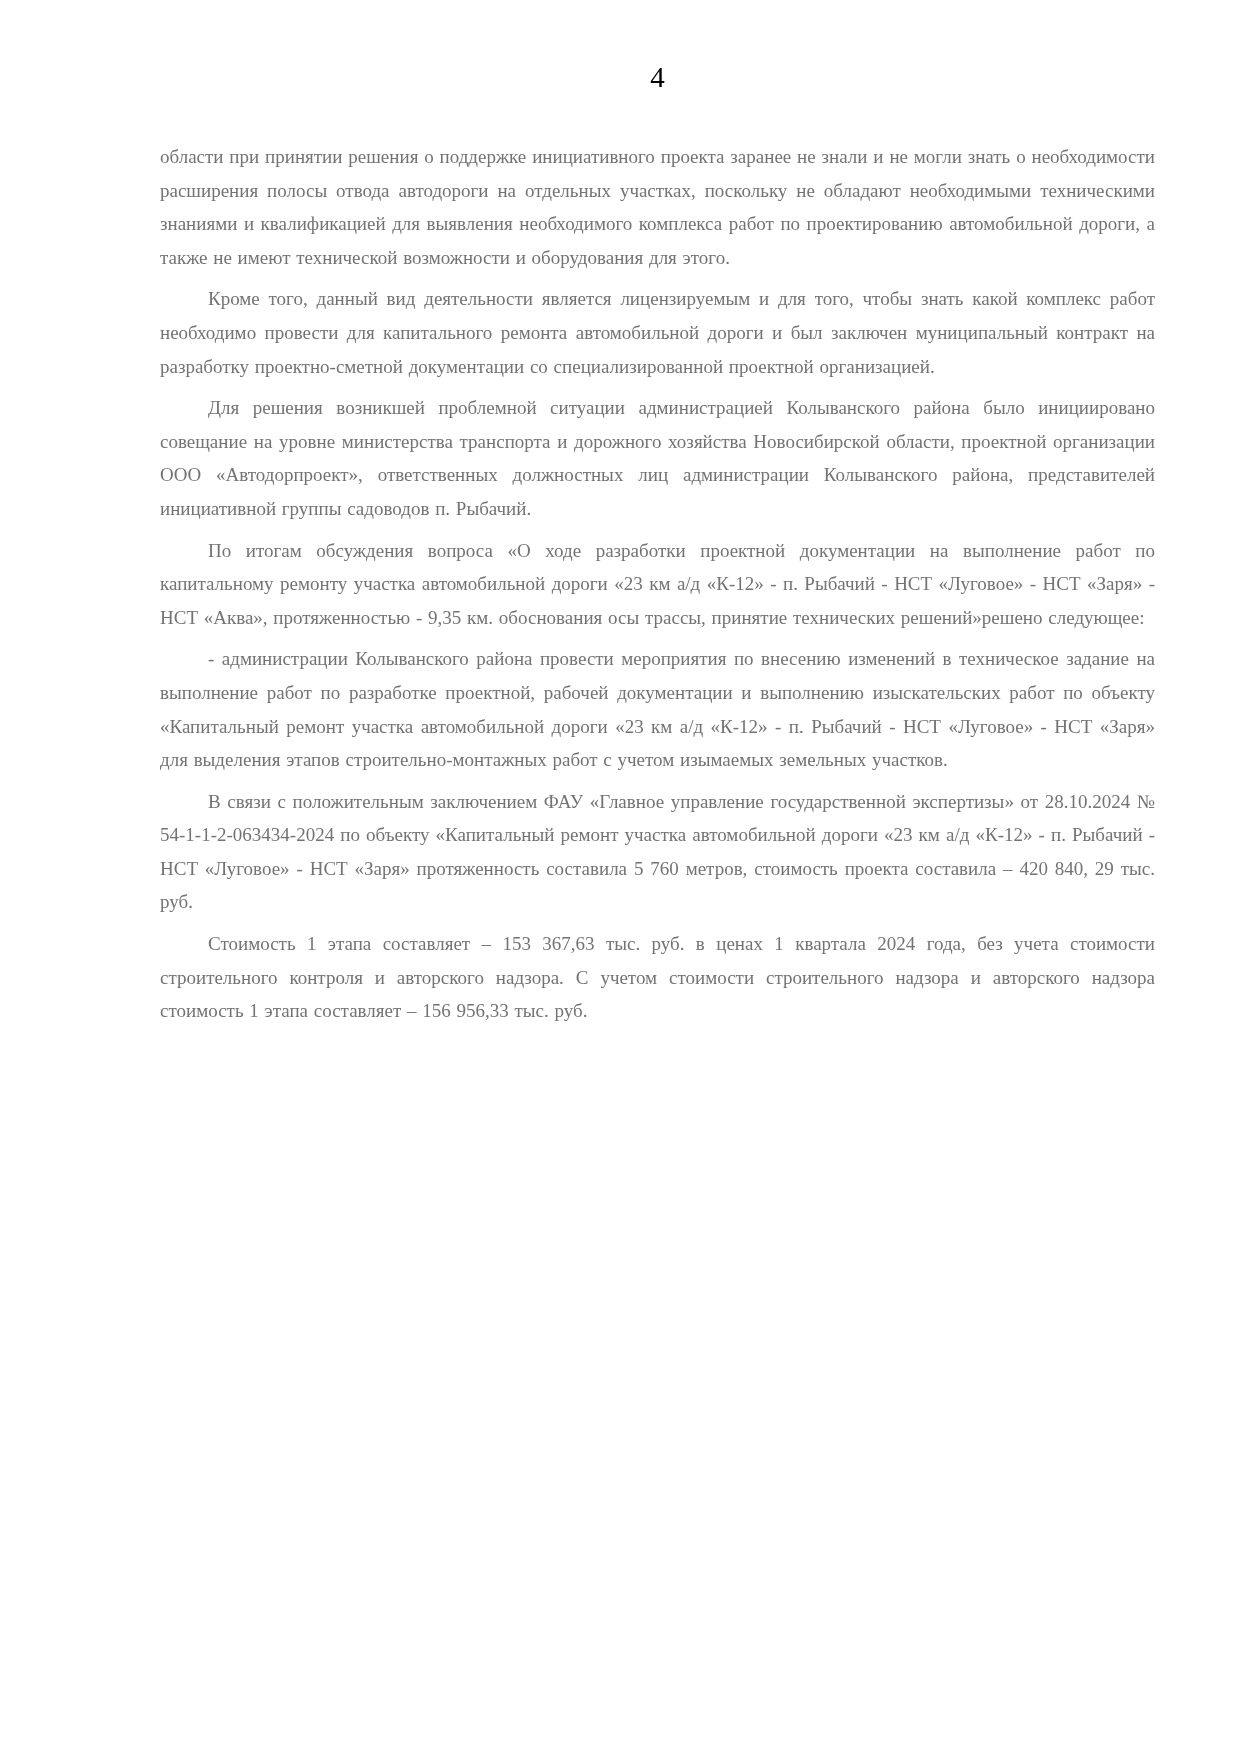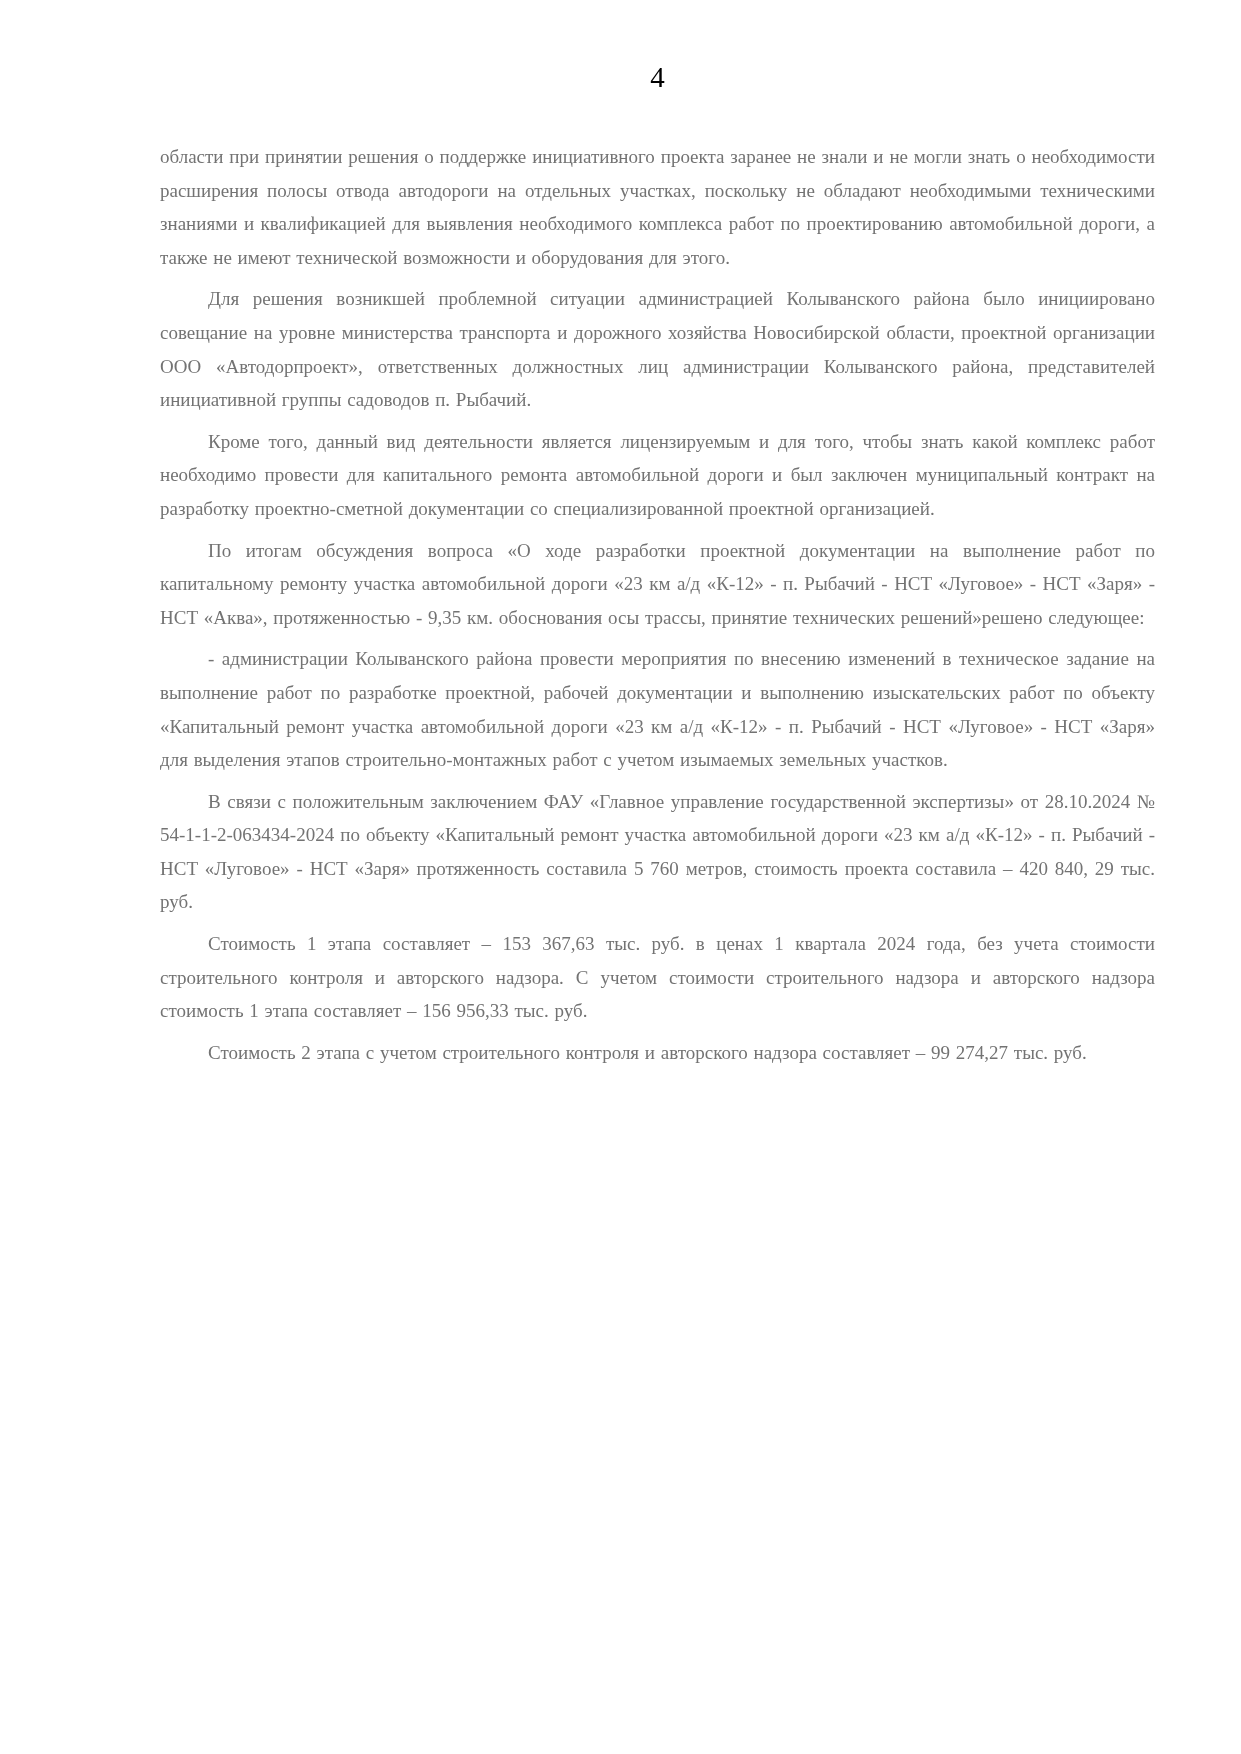--- a/index.html
+++ b/index.html
@@ -43,22 +43,21 @@
 </style>
 </head>
 <body>
 
 <div class="page">
 
   <div class="page-number">4</div>
 
   <div class="doc-body">
     <p class="para no-indent">области при принятии решения о поддержке инициативного проекта заранее не знали и не могли знать о необходимости расширения полосы отвода автодороги на отдельных участках, поскольку  не обладают необходимыми техническими знаниями и квалификацией для выявления необходимого комплекса работ по проектированию автомобильной дороги, а также не имеют технической возможности и оборудования для этого.</p>
+    <p class="para">Кроме того, данный вид деятельности является лицензируемым и для того, чтобы знать какой комплекс работ необходимо провести для капитального ремонта автомобильной дороги и был заключен муниципальный контракт на разработку проектно-сметной документации со специализированной проектной организацией.</p>
     <p class="para">Для решения возникшей проблемной ситуации администрацией Колыванского района было инициировано совещание на уровне министерства транспорта и дорожного хозяйства Новосибирской области, проектной организации ООО «Автодорпроект», ответственных должностных лиц администрации Колыванского района, представителей инициативной группы садоводов п. Рыбачий.</p>
-    <p class="para">Кроме того, данный вид деятельности является лицензируемым и для того, чтобы знать какой комплекс работ необходимо провести для капитального ремонта автомобильной дороги и был заключен муниципальный контракт на разработку проектно-сметной документации со специализированной проектной организацией.</p>
     <p class="para">По итогам обсуждения вопроса «О ходе разработки проектной документации на выполнение работ по капитальному ремонту участка автомобильной дороги «23 км а/д «К-12» - п. Рыбачий - НСТ «Луговое» - НСТ «Заря» - НСТ «Аква», протяженностью - 9,35 км. обоснования осы трассы, принятие технических решений»решено следующее:</p>
     <p class="para">- администрации Колыванского района провести мероприятия по внесению изменений в техническое задание на выполнение работ по разработке проектной, рабочей документации и выполнению изыскательских работ по объекту «Капитальный ремонт участка автомобильной дороги «23 км а/д «К-12» - п. Рыбачий - НСТ «Луговое» - НСТ «Заря» для выделения этапов строительно-монтажных работ с учетом изымаемых земельных участков.</p>
     <p class="para">В связи с положительным заключением ФАУ «Главное управление государственной экспертизы» от 28.10.2024 № 54-1-1-2-063434-2024 по объекту «Капитальный ремонт участка автомобильной дороги «23 км а/д «К-12» - п. Рыбачий - НСТ «Луговое» - НСТ «Заря» протяженность составила 5 760 метров, стоимость проекта составила – 420 840, 29 тыс. руб.</p>
     <p class="para">Стоимость 1 этапа составляет – 153 367,63 тыс. руб. в ценах 1 квартала 2024 года, без учета стоимости строительного контроля и авторского надзора. С учетом стоимости строительного надзора и авторского надзора стоимость 1 этапа составляет – 156 956,33 тыс. руб.</p>
-    <p class="para">Стоимость 2 этапа с учетом строительного контроля и авторского надзора составляет – 99 274,27 тыс. руб.</p>
   </div>
 
 </div>
 
 </body></html>

